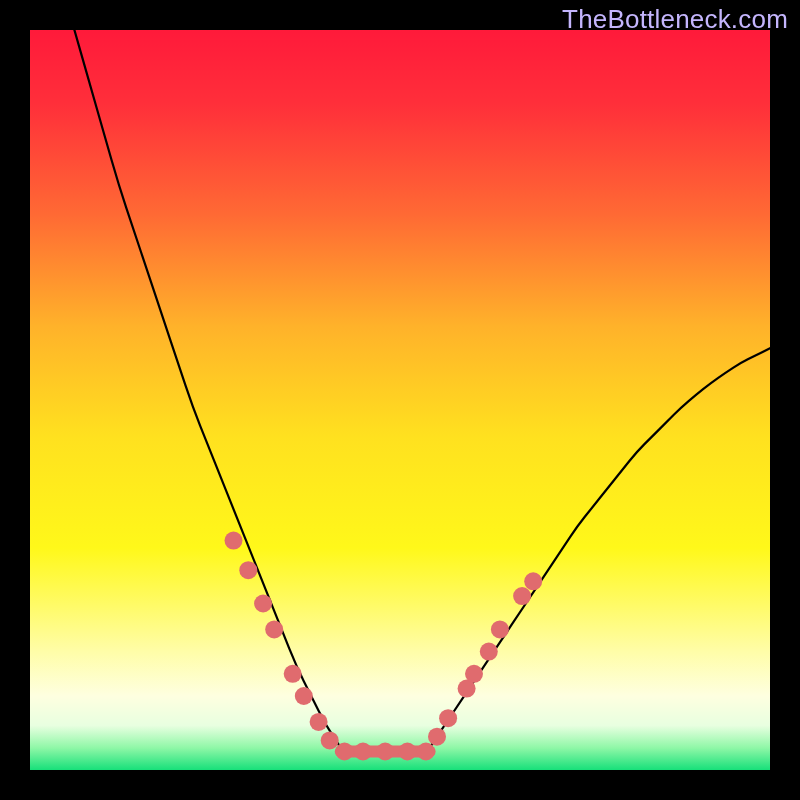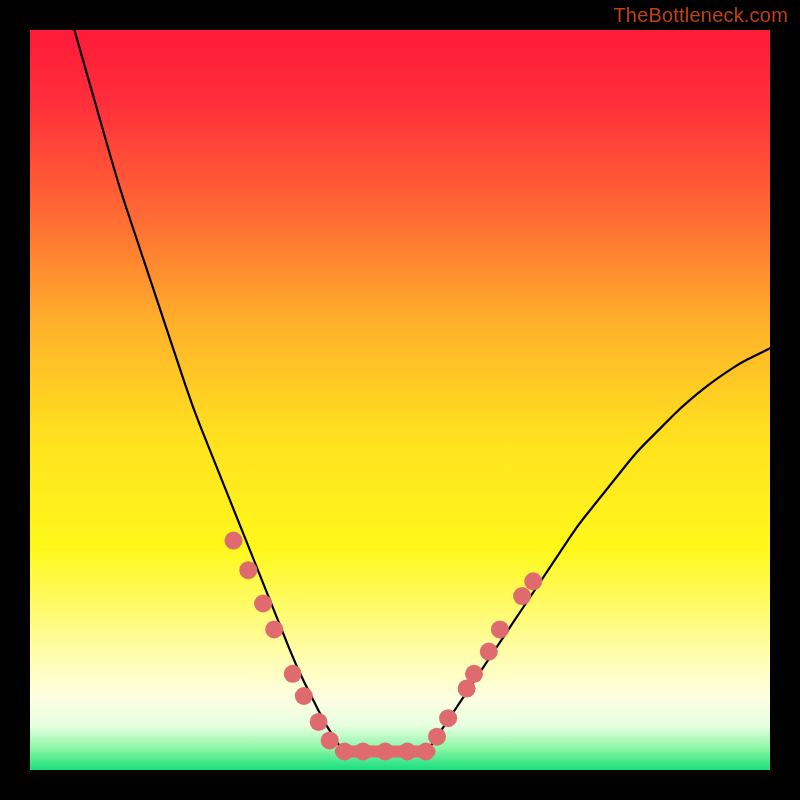--- a/index.html
+++ b/index.html
@@ -23,22 +23,22 @@
     position: absolute;
     left: 0;
     top: 0;
     width: 740px;
     height: 740px;
   }
   .watermark {
     position: absolute;
     top: 4px;
     right: 12px;
-    color: #c2410c;
-    font-size: 20px;
+    color: #c4b5fd;
+    font-size: 26px;
     font-weight: 500;
     letter-spacing: 0.2px;
   }
   svg { display: block; }
 </style>
 </head>
 <body>
 
 <div class="watermark">TheBottleneck.com</div>
 

